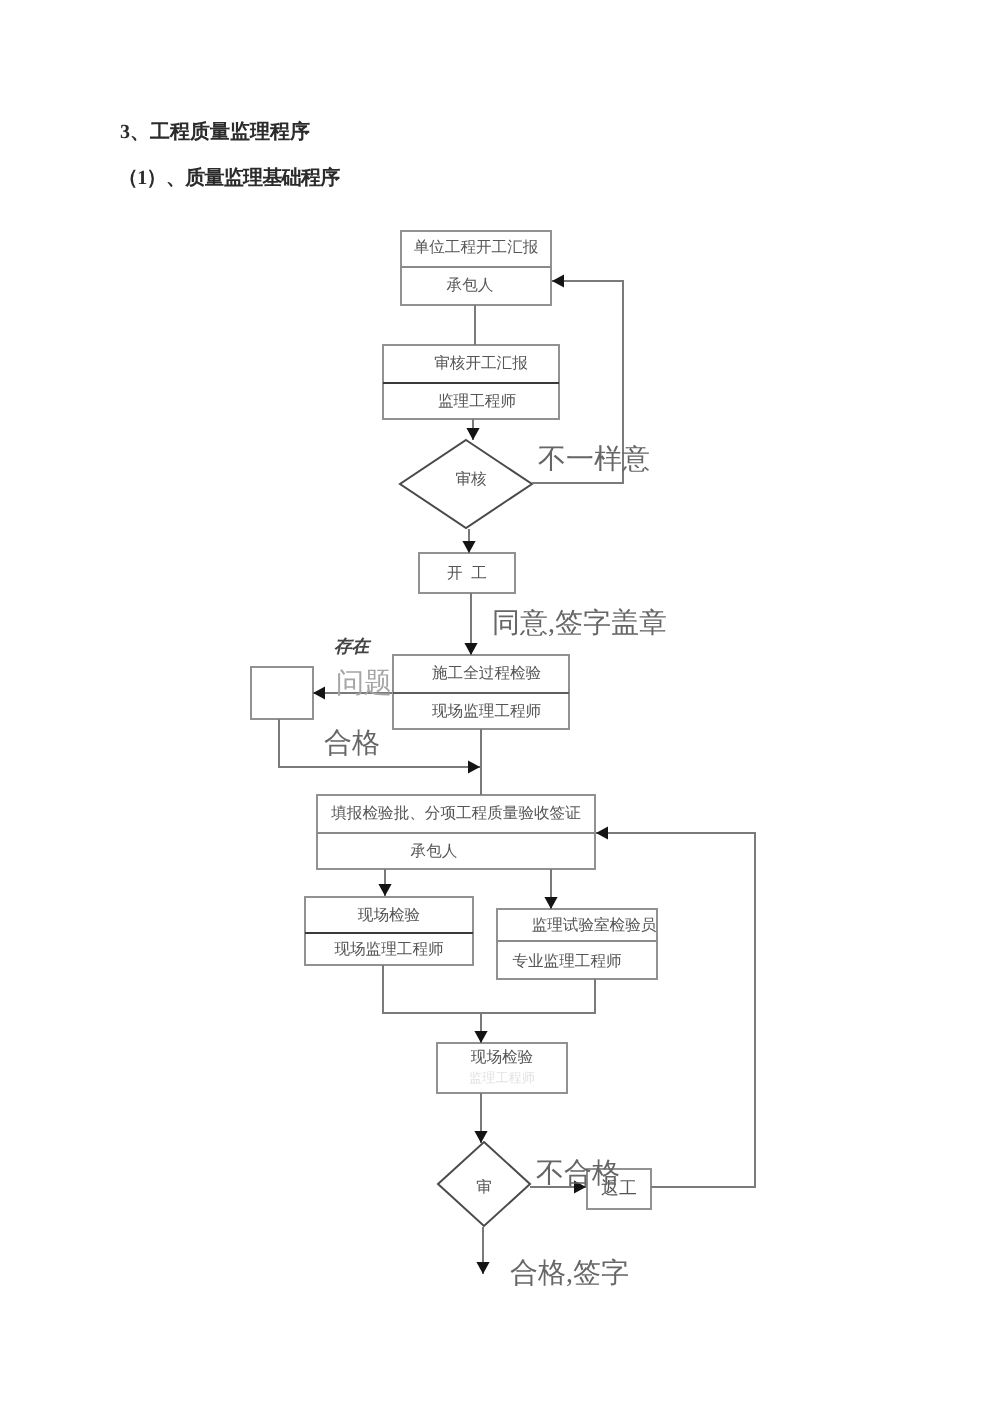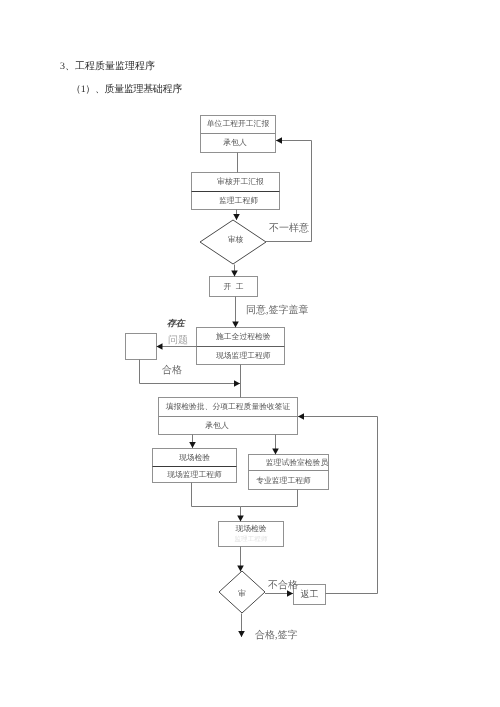--- a/index.html
+++ b/index.html
@@ -1,40 +1,40 @@
 <!DOCTYPE html>
 <html><head>
 <meta charset="utf-8">
 <style>
   html,body{margin:0;padding:0;background:#ffffff;}
   body{width:500px;height:707px;
        font-family:"Liberation Serif",serif;
        -webkit-font-smoothing:antialiased;text-rendering:geometricPrecision;}
   #page{position:relative;width:500px;height:707px;overflow:hidden;background:#fff;}
 
-  .hd{position:absolute;font-weight:normal;color:#2b2b2b;white-space:nowrap;font-size:10px;}
+  .hd{position:absolute;font-weight:bold;color:#2b2b2b;white-space:nowrap;font-size:10px;}
   #h1{left:60px;top:59px;}
-  #h2{left:59px;top:82px;letter-spacing:-0.35px;margin-left:12px;}
+  #h2{left:59px;top:82px;letter-spacing:-0.35px;}
 
   svg#chart{position:absolute;left:0;top:0;}
   .bx{fill:#ffffff;stroke:#919191;stroke-width:1;}
   .dv{stroke:#3a3a3a;stroke-width:1;}
   .dv.light{stroke:#8a8a8a;}
   .dv.medium{stroke:#5e5e5e;}
   .dia{fill:#ffffff;stroke:#4a4a4a;stroke-width:1;}
   .ln{stroke:#7a7a7a;stroke-width:1;fill:none;}
 
   .nt{position:absolute;display:flex;align-items:center;justify-content:center;
       font-size:7.8px;color:#555;white-space:nowrap;line-height:1;box-sizing:border-box;}
   .nt.left{justify-content:flex-start;padding-left:20px;}
   .nt.wide{letter-spacing:1.2px;text-indent:1.2px;}
   .nt.big{font-size:9px;}
   .nt.ghost{color:#e2e2e2;font-size:6.6px;}
 
-  .el{position:absolute;font-size:10px;color:#666;white-space:nowrap;line-height:1;}
+  .el{position:absolute;font-size:14px;color:#666;white-space:nowrap;line-height:1;}
   .el.emph{font-style:italic;font-weight:bold;color:#444;font-size:8.8px;}
   .el.faded{color:#a5a5a5;}
 </style>
 </head>
 <body>
 
 <div id="page">
   <div class="hd" id="h1">3、工程质量监理程序</div>
   <div class="hd" id="h2">（1）、质量监理基础程序</div>
 

